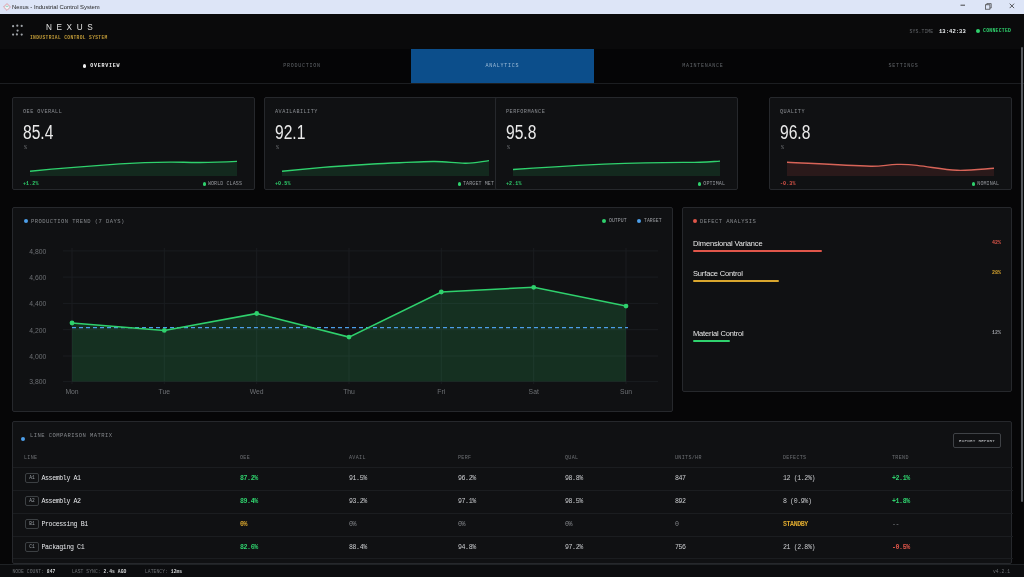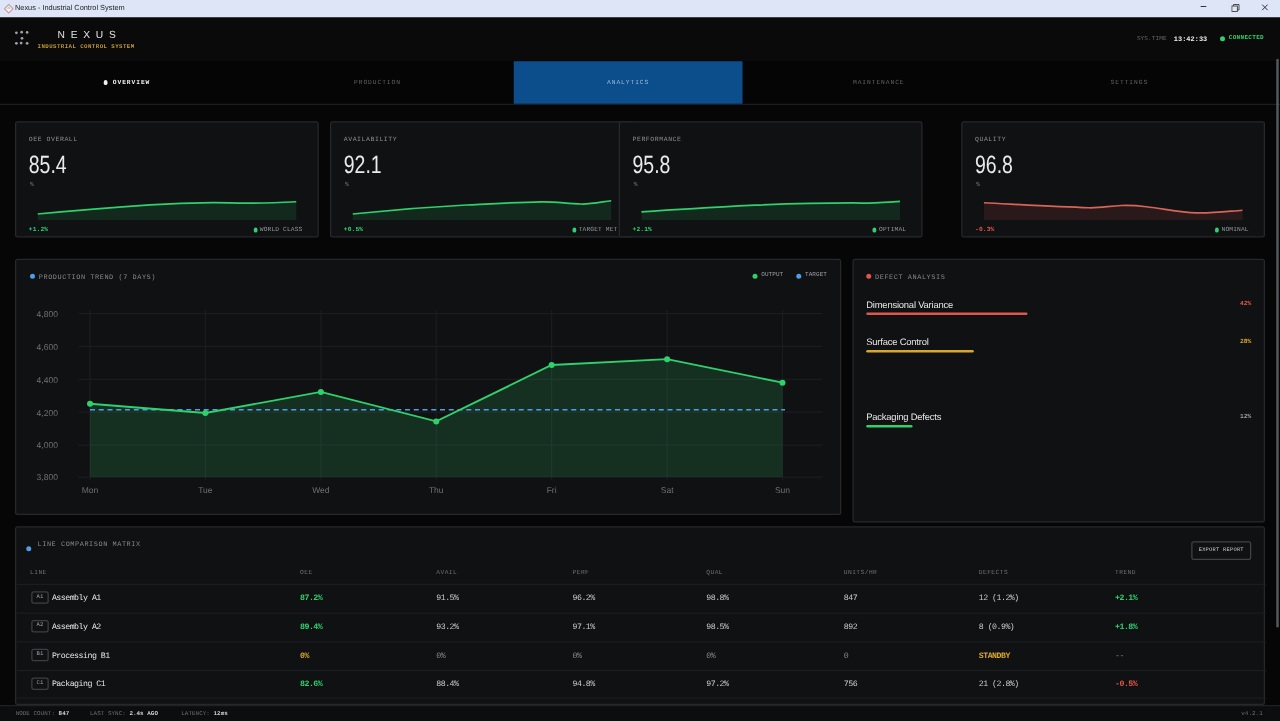--- a/index.html
+++ b/index.html
@@ -30,21 +30,21 @@
 .card .pct { position:absolute; left:11px; top:46.5px; font-size:5px; color:#6d7074; }
 .card svg { position:absolute; left:17px; top:57px; }
 .card .delta { position:absolute; left:10px; bottom:1.8px; font-size:5px; font-weight:bold; letter-spacing:0.1px; }
 .card .status { position:absolute; right:12px; bottom:1.8px; font-size:5px; letter-spacing:0.1px; color:#94979c; }
 .card .sdot { position:absolute; bottom:3.2px; width:3.5px; height:3.5px; border-radius:50%; background:#2fd16d; }
 .green { color:#2fd16d; } .red { color:#e0564a; } .amber { color:#d9a62e; }
 .td.green{color:#2fd16d}.td.amber{color:#d9a62e}.td.red{color:#e0564a}
 
 .panel { position:absolute; background:#101113; border:1px solid #26282c; border-radius:2px; }
 #trend { left:12px; top:207px; width:661px; height:205px; }
-#defects { left:682px; top:207px; width:330px; height:211px; }
+#defects { left:682px; top:207px; width:330px; height:185px; }
 #table { left:12px; top:421px; width:1000px; height:143px; }
 .ptitle { position:absolute; font-size:5.5px; letter-spacing:0.45px; color:#85888c; }
 .plegend { position:absolute; font-size:4.8px; letter-spacing:0.05px; color:#9b9ea3; }
 .pdot { position:absolute; width:4px; height:4px; border-radius:50%; }
 
 .drow { position:absolute; left:10px; width:308px; }
 .drow .dname { font-family:"Liberation Sans",sans-serif; font-size:7.5px; letter-spacing:-0.15px; color:#e8e8e8; }
 .drow .dval { position:absolute; right:0; top:1px; font-size:5px; font-weight:bold; }
 .drow .dbar { position:absolute; left:0; top:11px; height:1.6px; border-radius:1px; }
 
@@ -217,21 +217,21 @@
       <div class="dname">Dimensional Variance</div>
       <div class="dval red">42%</div>
       <div class="dbar" style="width:42%;background:#e0564a"></div>
     </div>
   <div class="drow" style="top:61px">
       <div class="dname">Surface Control</div>
       <div class="dval amber">28%</div>
       <div class="dbar" style="width:28%;background:#d9a62e"></div>
     </div>
   <div class="drow" style="top:121px">
-      <div class="dname">Packaging Defects</div>
+      <div class="dname">Material Control</div>
       <div class="dval" style="color:#9a9da2">12%</div>
       <div class="dbar" style="width:12%;background:#2fd16d"></div>
     </div>
 </div>
 
 <div class="panel" id="table">
   <div class="pdot" style="left:8px;top:15px;background:#4d9fea"></div>
   <div class="ptitle" style="left:17px;top:10px">LINE COMPARISON MATRIX</div>
   <div id="export">EXPORT REPORT</div>
   <div class="th" style="left:11px;top:33px">LINE</div>

